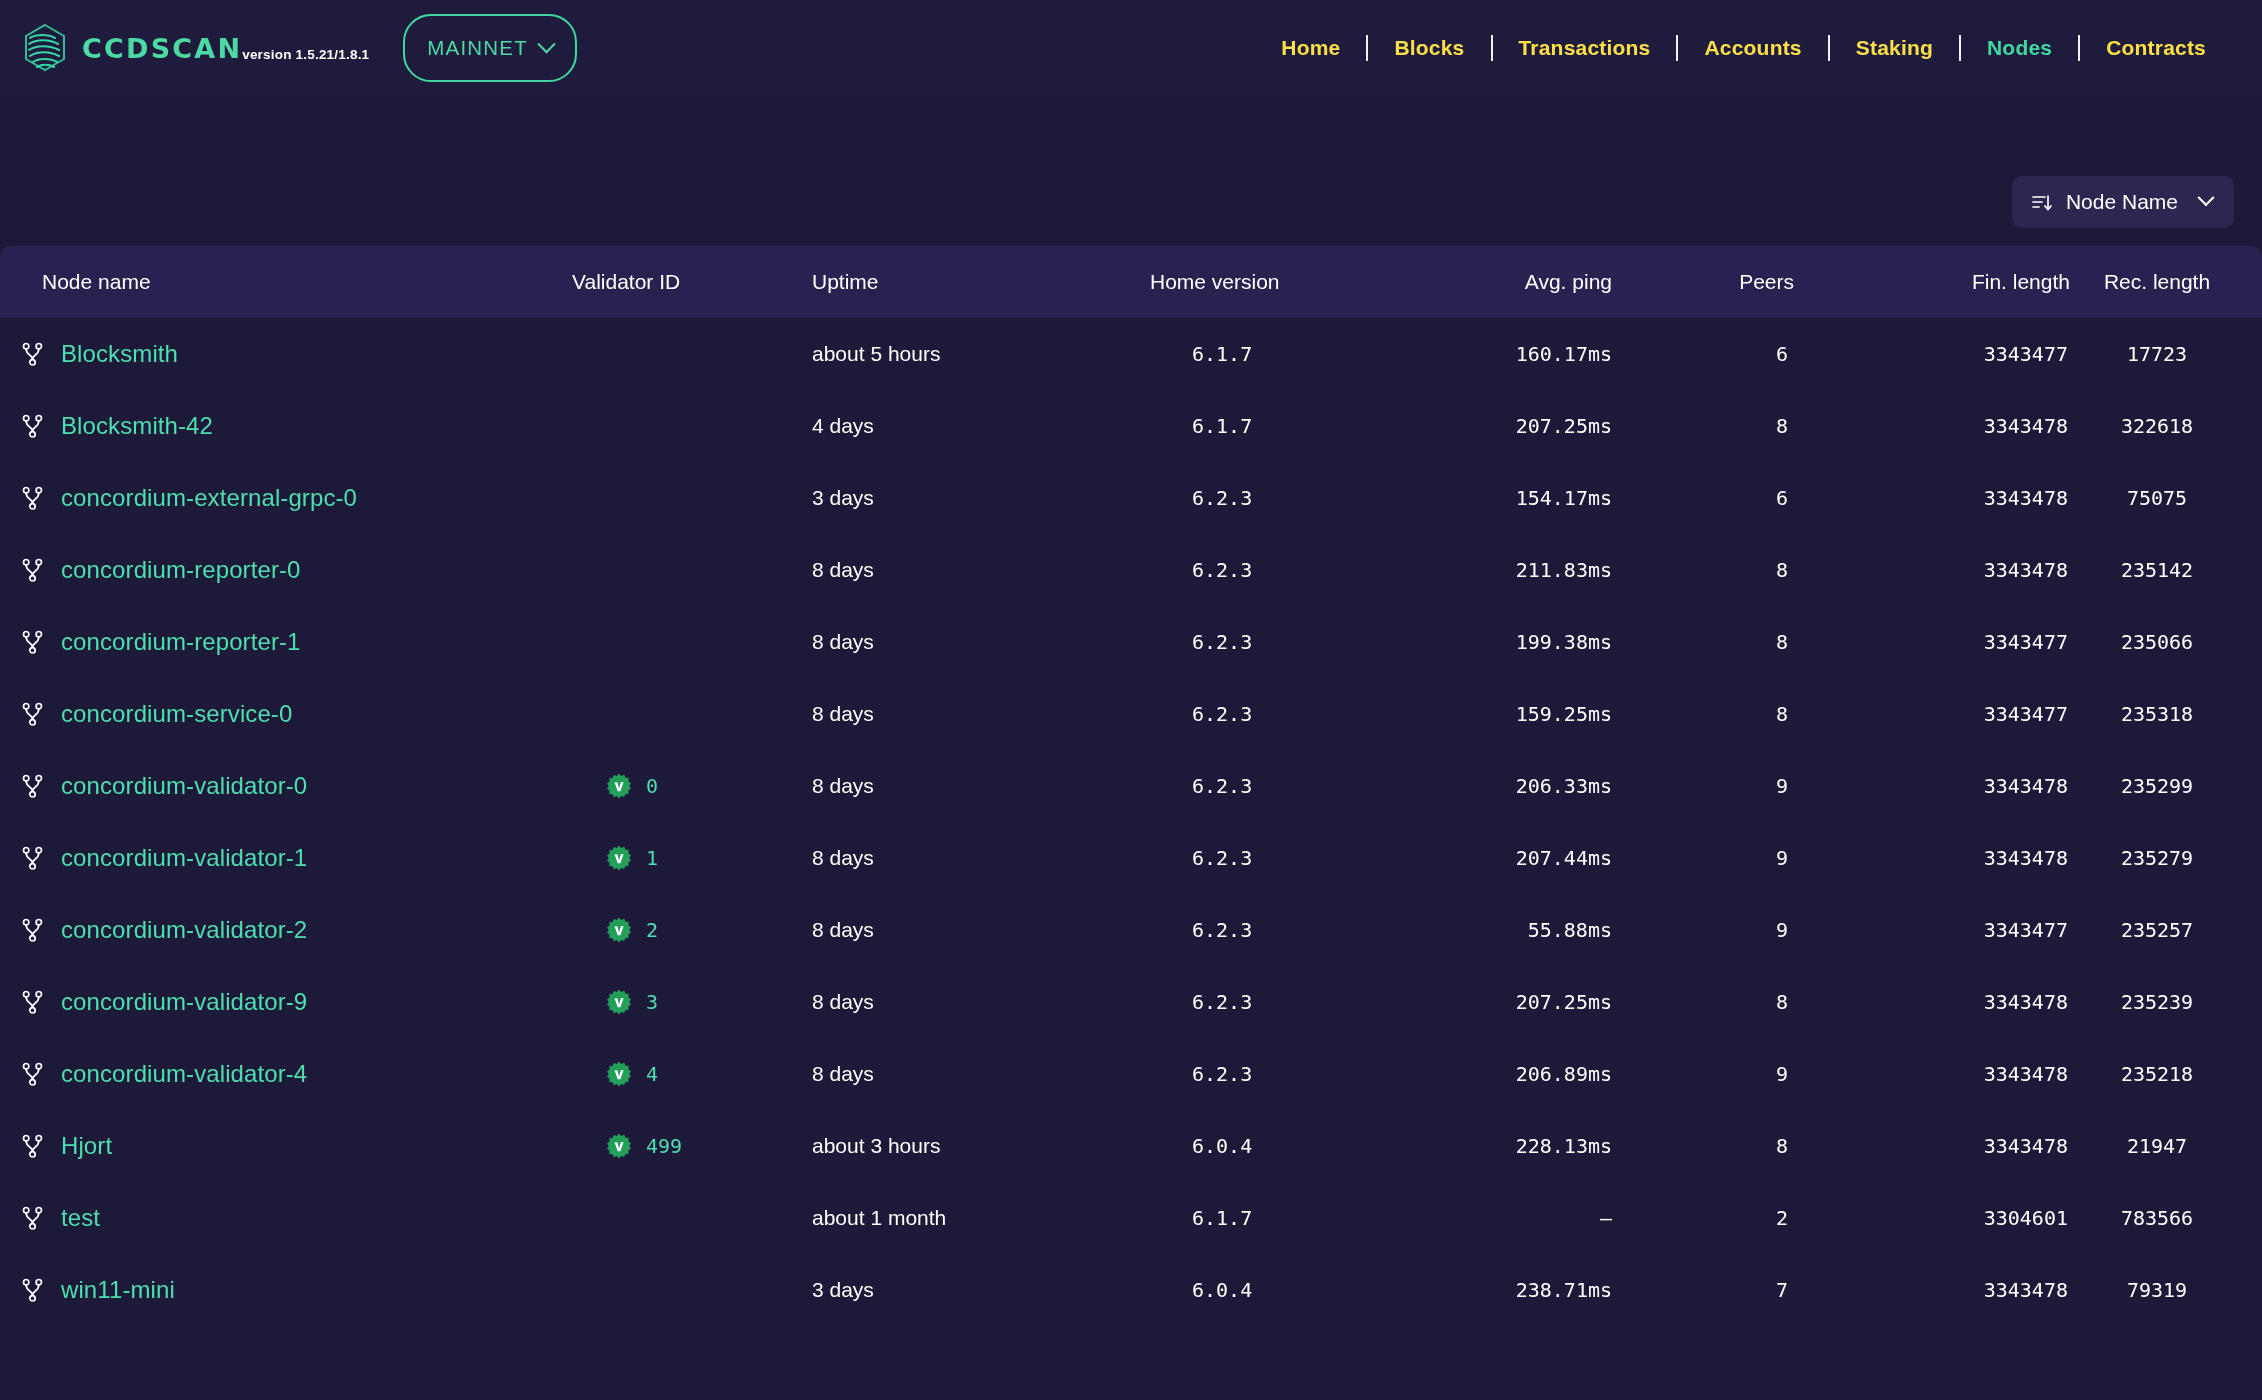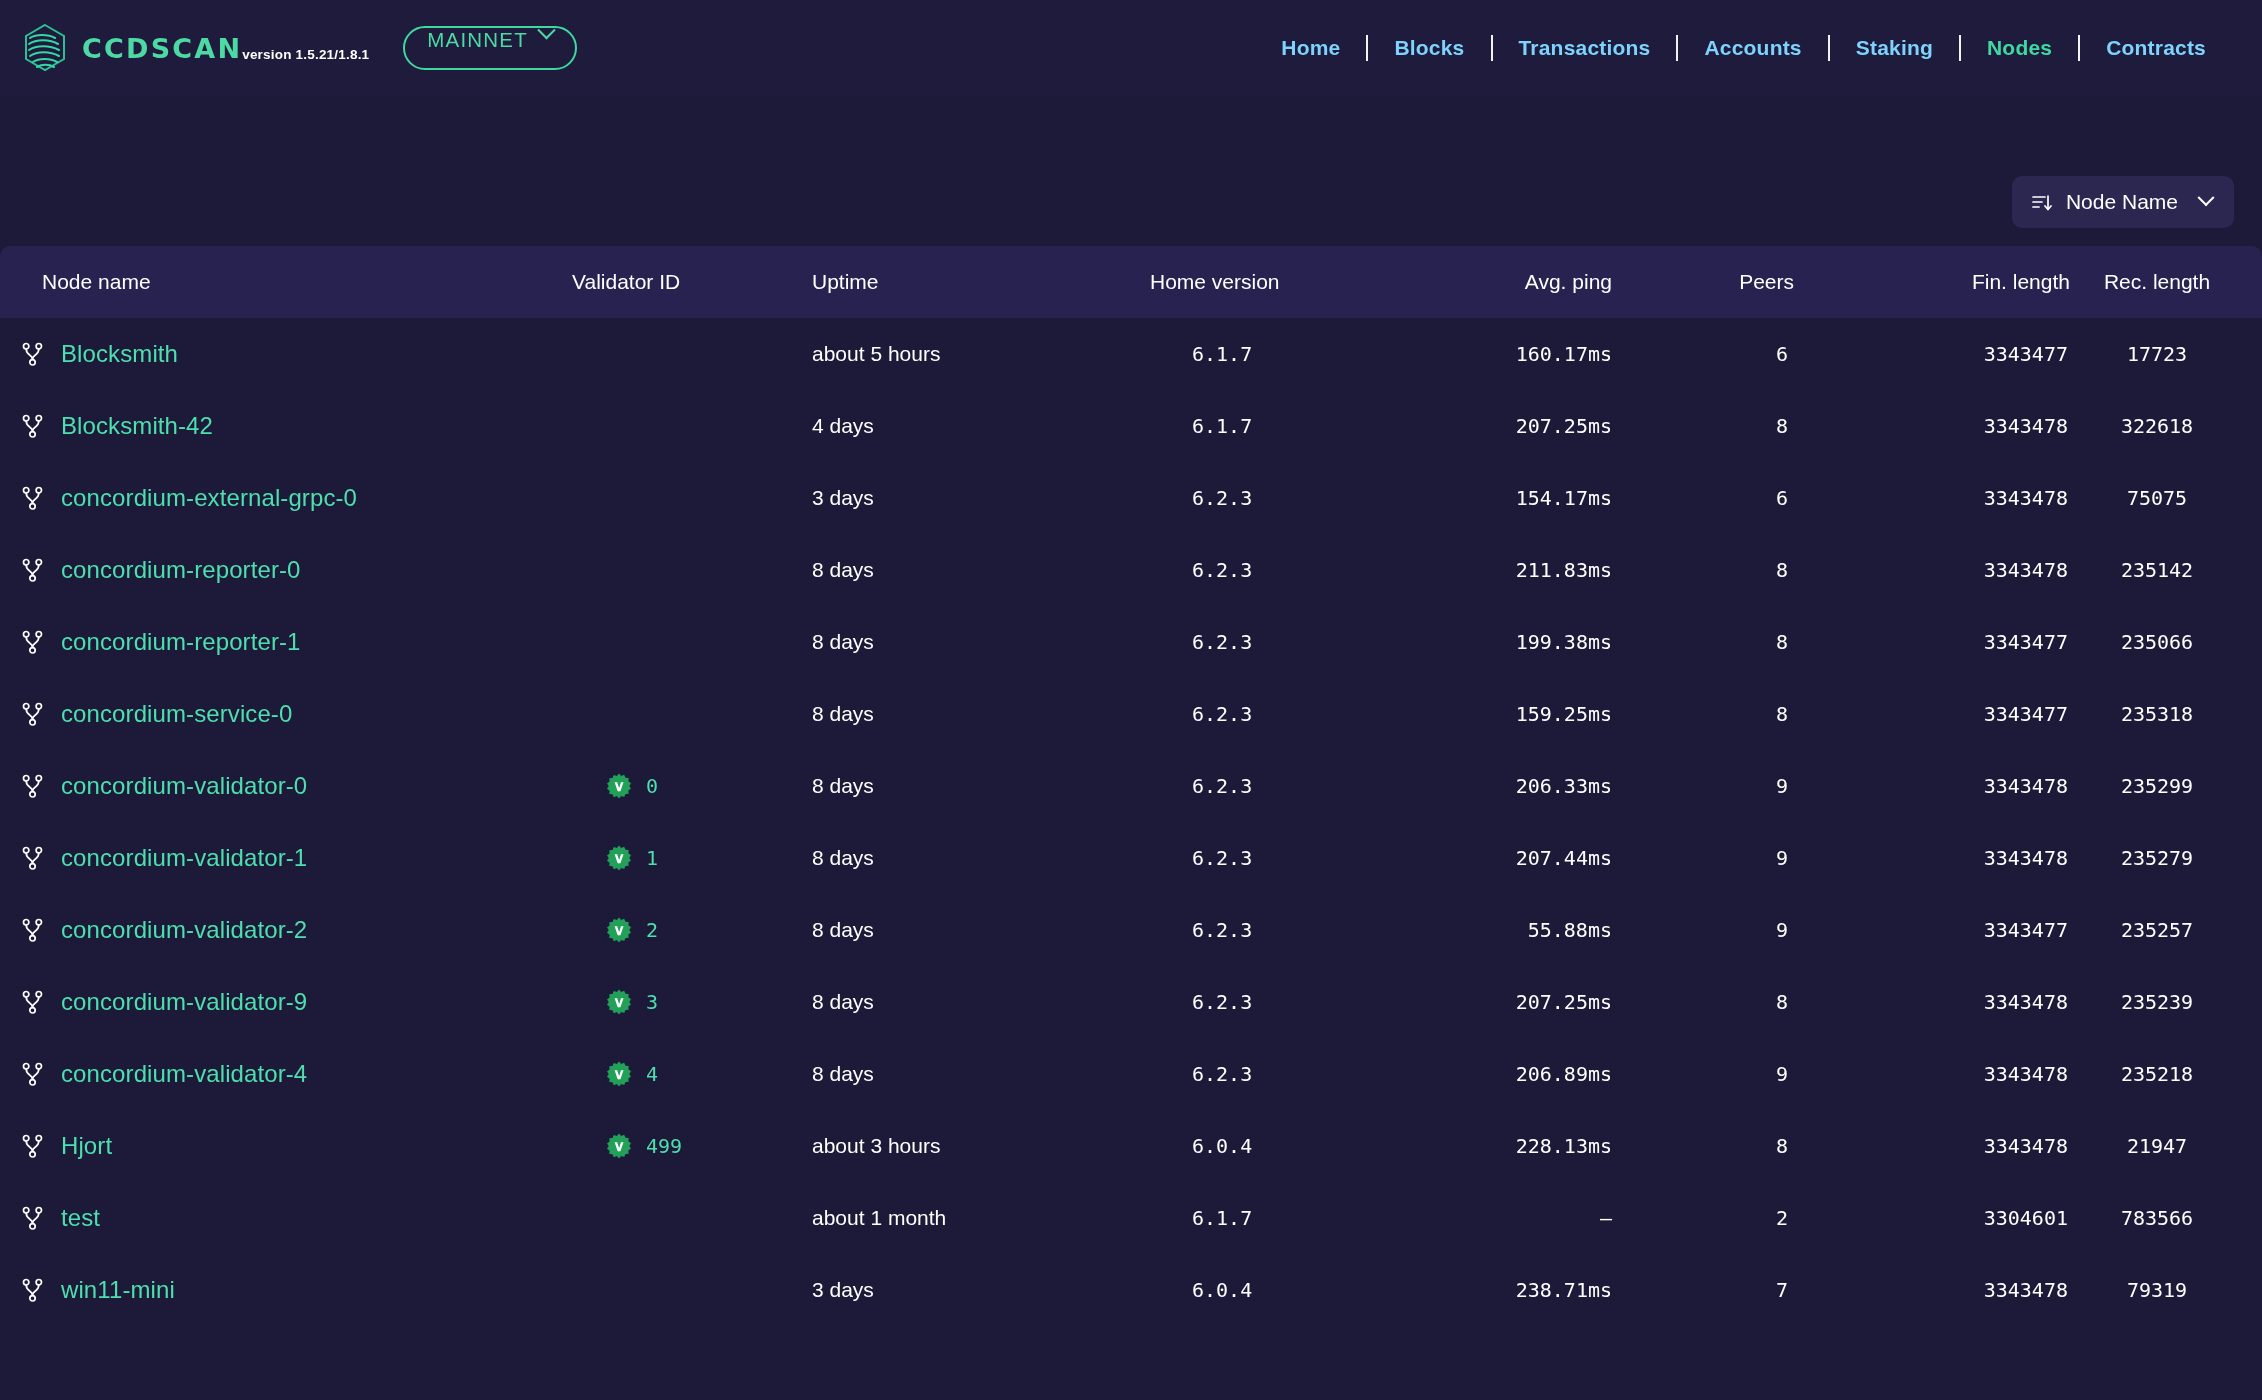--- a/index.html
+++ b/index.html
@@ -59,25 +59,26 @@
     margin-top: 6px;
     font-size: 13.5px;
     font-weight: 700;
     color: #ffffff;
     align-self: flex-end;
     letter-spacing: 0.2px;
   }
 
   .network-pill {
     margin-left: 34px;
-    height: 44px;
+    height: 68px;
     min-width: 164px;
     border: 2.5px solid #3fd9a0;
     border-radius: 28px;
     display: flex;
+    align-items: center;
     justify-content: center;
     gap: 12px;
     color: #4dd9a4;
     font-size: 20.5px;
     font-weight: 400;
     letter-spacing: 1.2px;
     padding: 0 22px;
     cursor: pointer;
     background: transparent;
     flex-shrink: 0;
@@ -123,21 +124,21 @@
     display: flex;
     align-items: center;
     justify-content: flex-end;
     gap: 0;
     padding-right: 2px;
   }
 
   .nav-link {
     font-size: 21px;
     font-weight: 700;
-    color: #7dd3fc;
+    color: #fde047;
     text-decoration: none;
     padding: 0 26px;
     white-space: nowrap;
     letter-spacing: 0.2px;
     cursor: pointer;
   }
   .nav-link.active { color: #3fd9a0; }
 
   .nav-sep {
     width: 2px;

